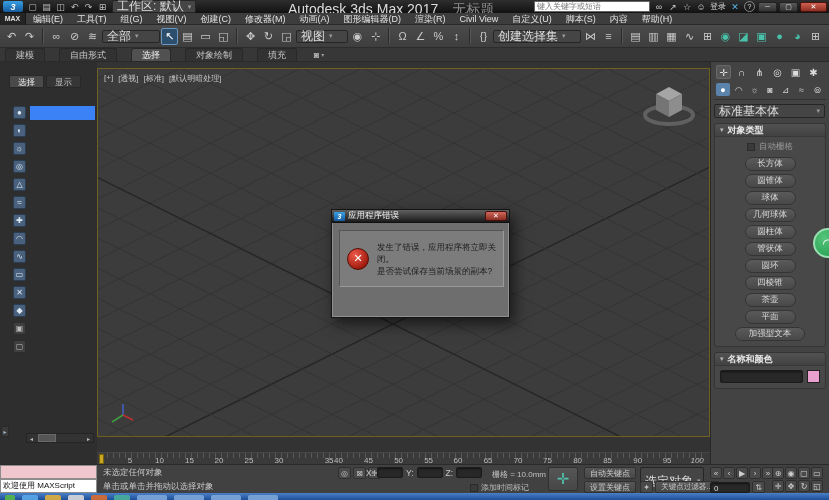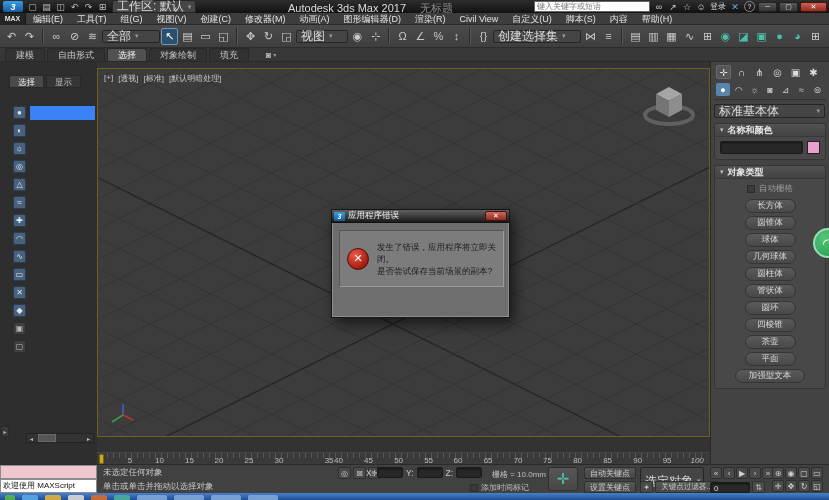--- a/index.html
+++ b/index.html
@@ -5,21 +5,21 @@
 *{margin:0;padding:0;box-sizing:border-box}
 html,body{background:#222}
 #app{position:relative;width:829px;height:500px;background:#333;font-family:"Liberation Sans","DejaVu Sans",sans-serif;font-size:9px;color:#ccc;overflow:hidden}
 .row{display:flex;align-items:center}
 
 #titlebar{position:absolute;left:0;top:0;width:829px;height:13px;background:linear-gradient(#2e2e2e,#121212);display:flex;align-items:center;padding:0 3px;gap:3px;z-index:5}
 .logo{width:20px;height:11px;background:linear-gradient(#38a0e4,#155a9e);color:#fff;font-weight:bold;font-style:italic;font-size:9px;display:flex;align-items:center;justify-content:center;border-radius:2px}
 .qico{width:13px;height:11px;font-size:9px;color:#bfbfbf;display:flex;align-items:center;justify-content:center}
 .dd{display:inline-flex;align-items:center;background:#454545;border:1px solid #252525;height:13px;padding:0 4px;color:#ddd;border-radius:2px;font-size:12px;white-space:nowrap}
 .dd:after{content:"▾";margin-left:4px;color:#999;font-size:7px}
-#tb-title{position:absolute;left:288px;top:1px;font-size:11px;color:#dcdcdc;white-space:nowrap}
+#tb-title{position:absolute;left:288px;top:1px;font-size:14px;color:#dcdcdc;white-space:nowrap}
 #tb-title .dim{margin-left:14px;color:#8d8d8d}
 #tb-right{position:absolute;right:2px;top:1px;display:flex;align-items:center;gap:3px;height:11px}
 #search-input{width:116px;height:11px;background:#fff;border:1px solid #666;border-radius:1px;font-size:8px;color:#555;padding:0 2px;font-family:inherit}
 .tico{width:12px;height:11px;font-size:9px;color:#cfcfcf;display:flex;align-items:center;justify-content:center}
 .signin{font-size:8px;color:#d8d8d8}
 .a360{color:#57b3e8;font-weight:bold;font-size:9px}
 .helpq{width:11px;height:11px;border:1px solid #888;border-radius:50%;font-size:7px;display:flex;align-items:center;justify-content:center;color:#ddd}
 .winbtn{width:19px;height:10px;background:linear-gradient(#585858,#333);border:1px solid #222;border-radius:2px;color:#ddd;font-size:7px;display:flex;align-items:center;justify-content:center}
 .winbtn.close{width:27px;background:linear-gradient(#cf6152,#8c2e22);border-color:#4d130c;color:#fff}
 
@@ -229,21 +229,21 @@
       <span class="ico">⊞</span>
       <span class="ico teal">◉</span>
       <span class="ico teal">◪</span>
       <span class="ico teal">▣</span>
       <span class="ico teal">●</span>
       <span class="ico teal">◕</span>
       <span class="ico">⊞</span>
     </div>
 
   <div id="ribbonbar">
-    <span style="display:flex;align-items:center;gap:2px">
+    <span style="display:flex;align-items:center;gap:14px">
 
     <span class="rtab">建模</span>
         <span class="rtab">自由形式</span>
         <span class="rtab active">选择</span>
         <span class="rtab">对象绘制</span>
         <span class="rtab">填充</span>
       </span>
     <span class="rcam">◙</span>
   </div>
 
@@ -419,30 +419,20 @@
         <span class="cat">☼</span>
         <span class="cat">◙</span>
         <span class="cat">⊿</span>
         <span class="cat">≈</span>
         <span class="cat">⊚</span>
       </div>
     <div class="dd" id="cp-dd">标准基本体</div>
     <div class="rollout">
       <div class="ro-head">
         <span class="ro-arrow">▾</span>
-        <span>名称和颜色</span>
-      </div>
-      <div id="nc-row">
-        <span class="field" id="nc-field"></span>
-        <span id="nc-swatch" style="background: rgb(233, 160, 207);"></span>
-      </div>
-    </div>
-    <div class="rollout">
-      <div class="ro-head">
-        <span class="ro-arrow">▾</span>
         <span>对象类型</span>
       </div>
       <div id="autogrid">
         <span class="cb"></span>
         <span>自动栅格</span>
       </div>
       <div id="obtns">
 
       <span class="obtn">长方体</span>
           <span class="obtn">圆锥体</span>
@@ -450,20 +440,30 @@
           <span class="obtn">几何球体</span>
           <span class="obtn">圆柱体</span>
           <span class="obtn">管状体</span>
           <span class="obtn">圆环</span>
           <span class="obtn">四棱锥</span>
           <span class="obtn">茶壶</span>
           <span class="obtn">平面</span>
           <span class="obtn" style="width: 70px;">加强型文本</span>
         </div>
     </div>
+    <div class="rollout">
+      <div class="ro-head">
+        <span class="ro-arrow">▾</span>
+        <span>名称和颜色</span>
+      </div>
+      <div id="nc-row">
+        <span class="field" id="nc-field"></span>
+        <span id="nc-swatch" style="background: rgb(233, 160, 207);"></span>
+      </div>
+    </div>
   </div>
 
   <div id="statusbar">
     <div id="macro"></div>
     <div id="mini">欢迎使用 MAXScript</div>
     <div class="stat" style="top:2px">未选定任何对象</div>
     <div class="stat" style="top:16px">单击或单击并拖动以选择对象</div>
     <div id="mini-icons">
 
     <span class="sico">◎</span>

